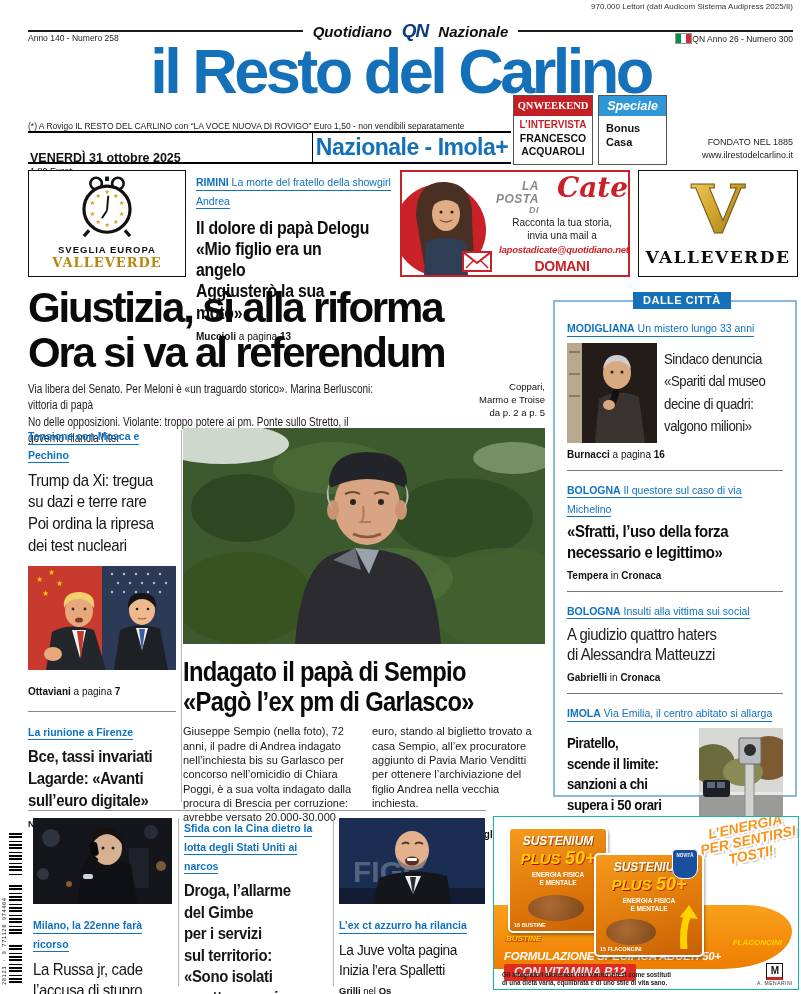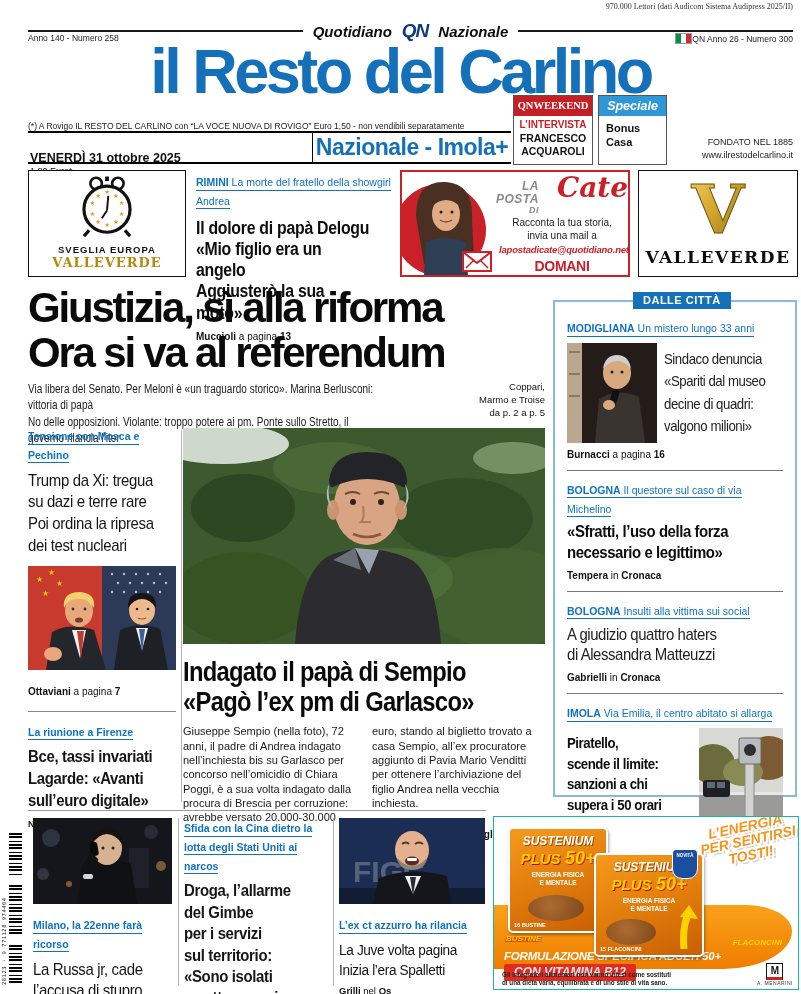--- a/index.html
+++ b/index.html
@@ -4,21 +4,21 @@
 <style>
   html,body{margin:0;padding:0;background:#e9e9e9;}
   .page{position:relative;width:801px;height:994px;background:#fff;margin:0 auto;
         font-family:"Liberation Sans",sans-serif;color:#111;overflow:hidden;}
   .abs{position:absolute;}
   .lines{white-space:pre-line;}
   .sqz{transform:scaleX(.88);transform-origin:0 0;}
   .sqz80{transform:scaleX(.8);transform-origin:0 0;}
 
   
-  #readers{top:2px;right:8px;font-size:8px;color:#333;font-family:Liberation Serif, serif;}
+  #readers{top:2px;right:8px;font-size:8px;color:#333;}
   #brandline{top:20px;left:28px;right:8px;display:flex;align-items:center;gap:10px;}
   #brandline .rule{flex:1;border-top:2px solid #1a1a1a;}
   .brandword{font-style:italic;font-weight:700;font-size:15px;color:#0d0d0d;}
   .qnlogo{font-weight:700;font-style:italic;font-size:19px;color:#0d3d7a;letter-spacing:-1px;}
   #issueL{top:33px;left:28px;font-size:8.5px;color:#222;}
   #issueR{top:33px;right:8px;font-size:8.5px;color:#222;display:flex;align-items:center;}
   .flag{display:inline-flex;height:9px;border:0.5px solid #999;}
   .flag span{width:5px;height:9px;display:inline-block;}
   #masthead{top:40px;left:0;width:100%;text-align:center;font-size:63px;font-weight:700;
             color:#1470b8;letter-spacing:-3.5px;line-height:1;}

